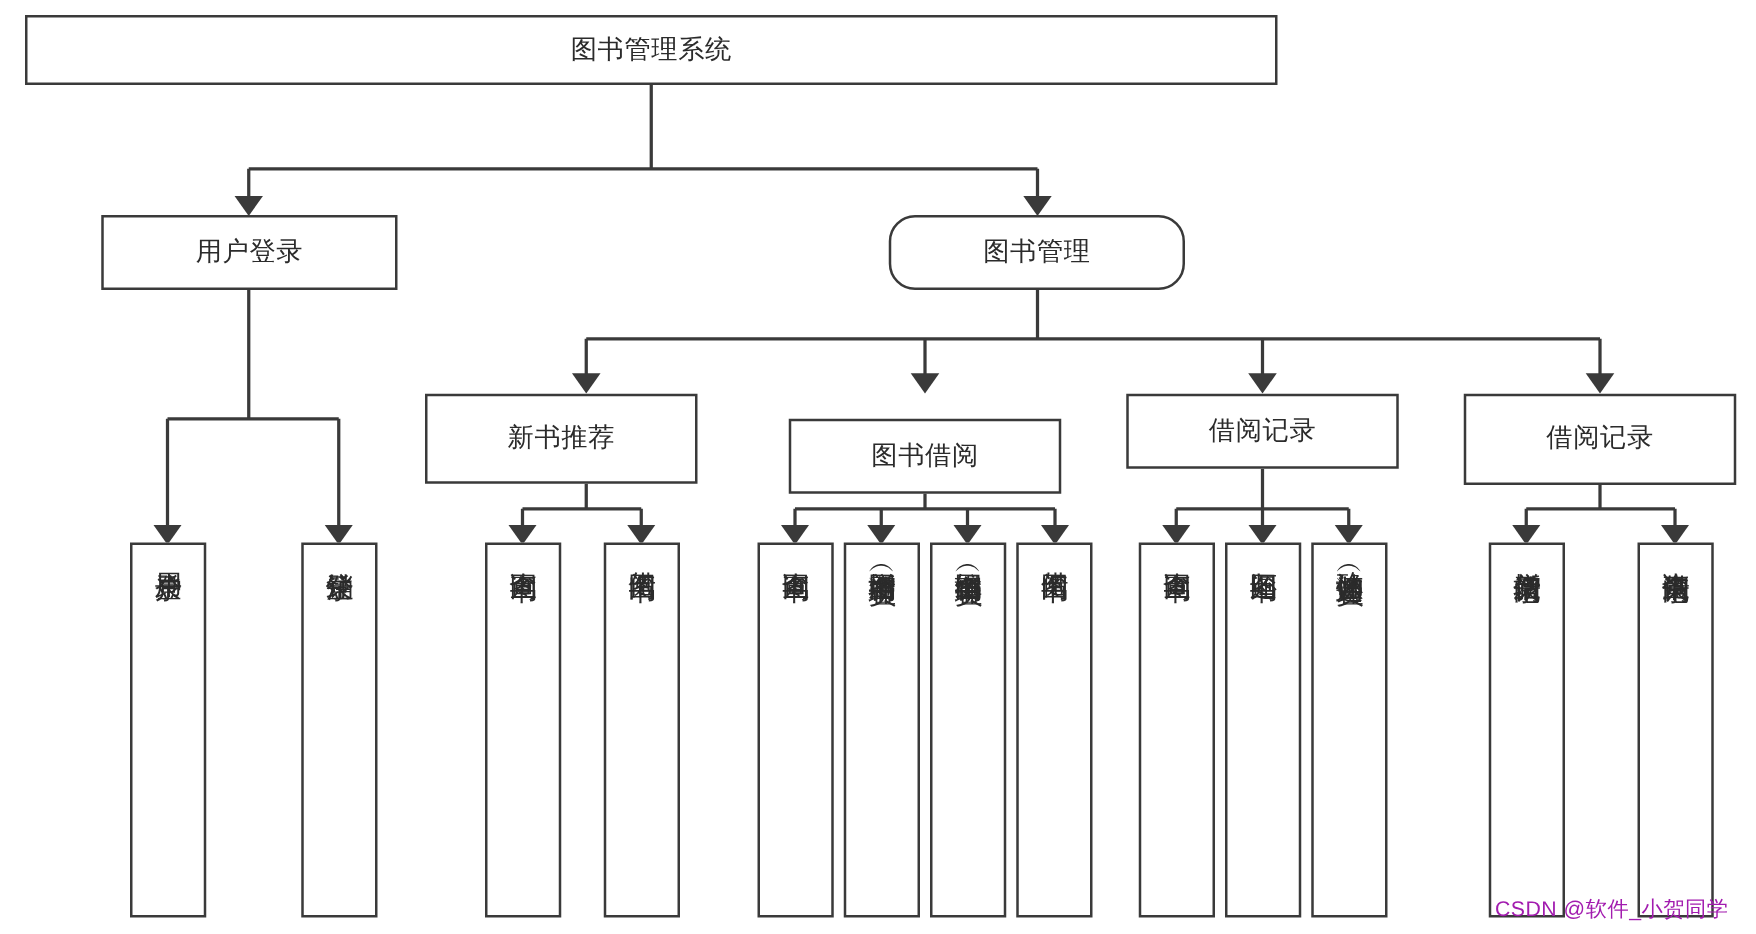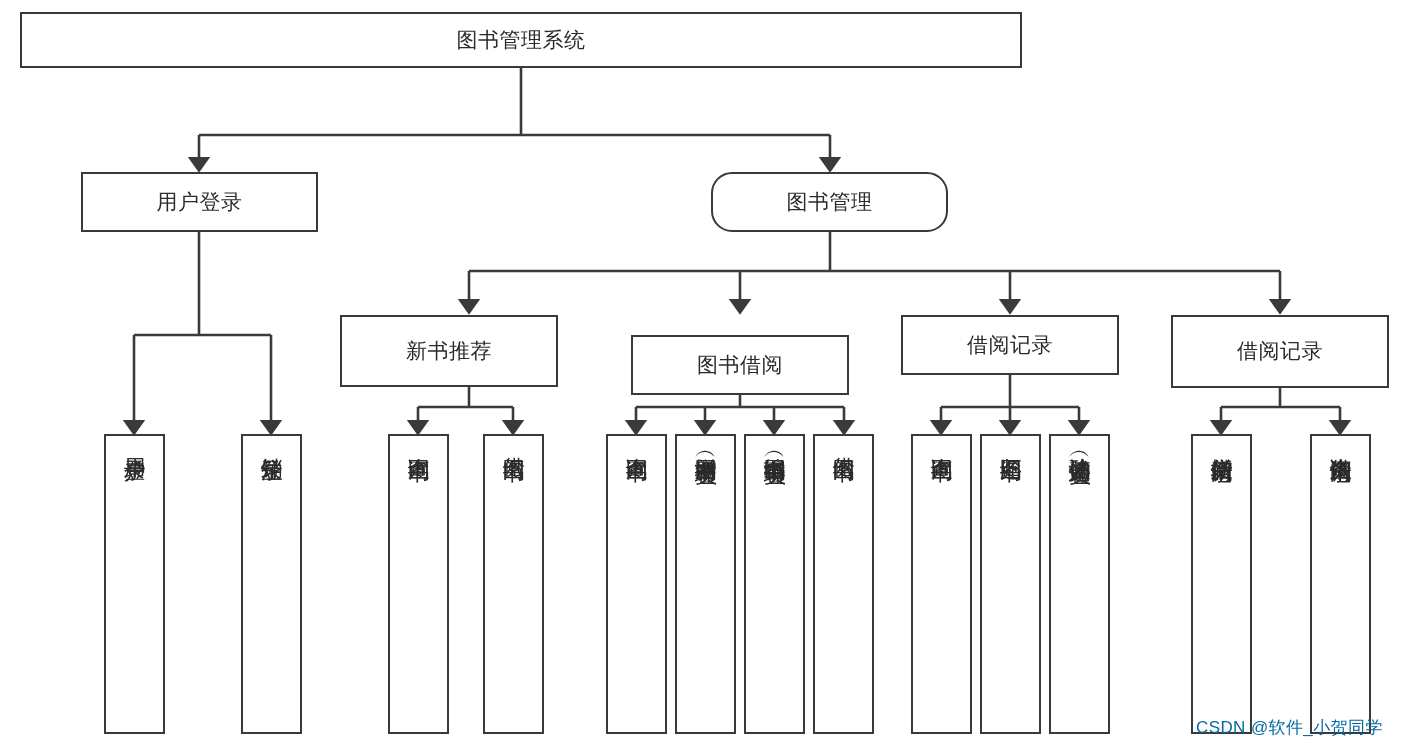--- a/index.html
+++ b/index.html
@@ -55,21 +55,21 @@
     writing-mode: vertical-rl;
     text-orientation: upright;
     font-size: 22px;
     line-height: 1.12;
     letter-spacing: 1px;
     margin: 0 auto;
   }
   .watermark {
     position: absolute;
     font-size: 17px;
-    color: #0369a1;
+    color: #a21caf;
     white-space: nowrap;
     letter-spacing: 0.4px;
   }
 </style>
 </head>
 <body>
 
 <div id="diagram-root">
 
   <svg class="edges" viewBox="0 0 1405 747">

